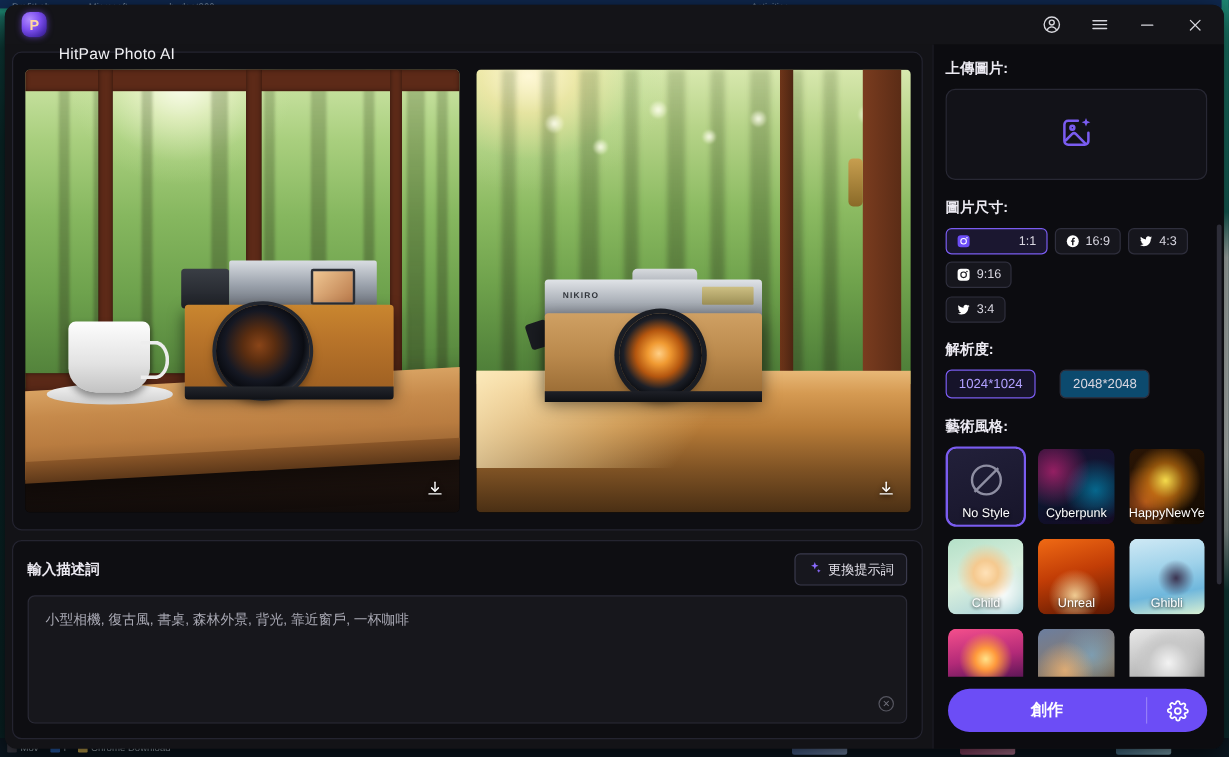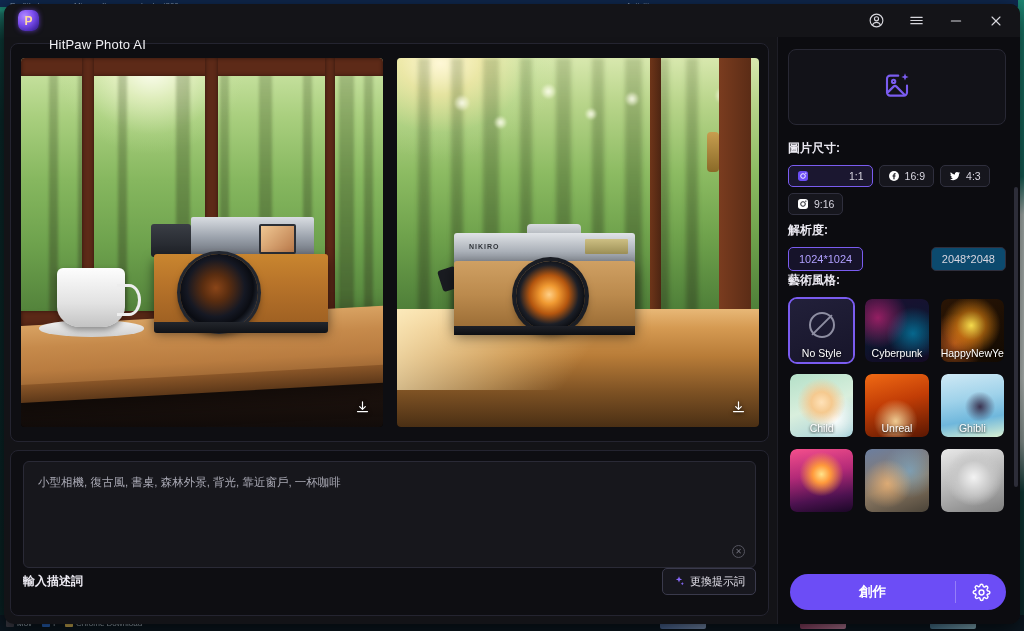--- a/index.html
+++ b/index.html
@@ -371,21 +371,21 @@
     cursor: pointer;
   }
   .chip.selected { border-color: #7a5cf0; background: #1b1730; gap: 40px; }
   .chip .ic { display: flex; align-items: center; }
   .res-chip {
     border: 1px solid #2f2f3d; border-radius: 5px;
     background: #0c4a6e; padding: 5px 10px;
     font-size: 11px; color: #d8d6e0; cursor: pointer;
   }
   .res-chip.selected { border-color: #7a5cf0; color: #b1a0ff; background: #16132a; }
-  #res-row { display: flex; gap: 20px; margin-bottom: 1px; justify-content: space-between; }
+  #res-row { display: flex; gap: 20px; margin-bottom: 15px; }
 
   #style-grid {
     display: grid; grid-template-columns: repeat(3, 1fr);
     gap: 8px;
   }
   .style-cell {
     position: relative;
     height: 67px;
     border-radius: 9px;
     overflow: hidden;
@@ -632,42 +632,43 @@
             <svg width="15" height="15" viewBox="0 0 24 24" fill="none" stroke="currentColor" stroke-width="1.9" stroke-linecap="round" stroke-linejoin="round">
               <path d="M12 3v11"></path>
                 <path d="M7.5 10.5 12 15l4.5-4.5"></path>
                 <path d="M4 18.5h16"></path>
             </svg>
           </div>
         </div>
       </div>
 
       <div id="prompt-panel">
-        <div id="prompt-box">
-          <div id="prompt-text">小型相機, 復古風, 書桌, 森林外景, 背光, 靠近窗戶, 一杯咖啡</div>
-          <div id="prompt-clear">✕</div>
-        </div>
         <div id="prompt-head">
           <div id="prompt-label">輸入描述詞</div>
           <div id="change-prompt-btn">
             <span>
               <svg width="12" height="12" viewBox="0 0 24 24" fill="#8b6bff">
                 <path d="M12 2.5l1.7 4.6 4.6 1.7-4.6 1.7L12 15.1l-1.7-4.6L5.7 8.8l4.6-1.7z"></path>
                 <path d="M18.6 14.2l.9 2.3 2.3.9-2.3.9-.9 2.3-.9-2.3-2.3-.9 2.3-.9z"></path>
               </svg>
             </span>
             <span>更換提示詞</span>
           </div>
         </div>
+        <div id="prompt-box">
+          <div id="prompt-text">小型相機, 復古風, 書桌, 森林外景, 背光, 靠近窗戶, 一杯咖啡</div>
+          <div id="prompt-clear">✕</div>
+        </div>
       </div>
     </div>
 
     <div id="right-panel">
       <div id="right-scroll">
 
+        <div class="sec-title">上傳圖片:</div>
         <div id="upload-box">
           <span>
             <svg width="30" height="30" viewBox="0 0 24 24" fill="none" stroke="#7a5cf0" stroke-width="1.7" stroke-linecap="round" stroke-linejoin="round">
               <path d="M20 12.5V18a2.5 2.5 0 0 1-2.5 2.5h-11A2.5 2.5 0 0 1 4 18V7a2.5 2.5 0 0 1 2.5-2.5H13"></path>
               <path d="M5 17.5l4.2-4.2a1.7 1.7 0 0 1 2.4 0L18 19.8"></path>
               <circle cx="9.3" cy="9.1" r="1.3"></circle>
               <path d="M18.4 2.6l.8 2.1 2.1.8-2.1.8-.8 2.1-.8-2.1-2.1-.8 2.1-.8z" fill="#7a5cf0" stroke="none"></path>
             </svg>
           </span>
         </div>
@@ -705,20 +706,30 @@
             <span class="ic">
               <svg width="12" height="12" viewBox="0 0 24 24" fill="#ffffff">
                 <rect x="2" y="2" width="20" height="20" rx="5.5"></rect>
                 <circle cx="12" cy="12" r="4.6" fill="none" stroke="#16161d" stroke-width="1.9"></circle>
                 <circle cx="17.6" cy="6.4" r="1.3" fill="#16161d"></circle>
               </svg>
             </span>
             <span>9:16</span>
           </div>
         </div>
+        <div class="chip-row" style="margin-bottom:14px">
+          <div class="chip">
+            <span class="ic">
+              <svg width="12" height="12" viewBox="0 0 24 24" fill="#ffffff">
+                <path d="M22 5.9c-.7.3-1.5.5-2.3.6.8-.5 1.5-1.3 1.8-2.3-.8.5-1.7.8-2.6 1A4.1 4.1 0 0 0 11.9 9c-3.4-.2-6.4-1.8-8.4-4.3-.4.6-.6 1.3-.6 2.1 0 1.4.7 2.7 1.8 3.4-.7 0-1.3-.2-1.9-.5 0 2 1.4 3.7 3.3 4.1-.3.1-.7.1-1.1.1-.3 0-.5 0-.8-.1.5 1.7 2.1 2.9 3.9 2.9-1.4 1.1-3.2 1.8-5.2 1.8H2c1.8 1.2 4 1.8 6.3 1.8 7.5 0 11.7-6.3 11.7-11.7v-.5c.8-.6 1.5-1.3 2-2.2z"></path>
+              </svg>
+            </span>
+            <span>3:4</span>
+          </div>
+        </div>
 
         <div class="sec-title">解析度:</div>
         <div id="res-row">
           <div class="res-chip selected">1024*1024</div>
           <div class="res-chip">2048*2048</div>
         </div>
 
         <div class="sec-title">藝術風格:</div>
         <div id="style-grid">
           <div class="style-cell selected">

